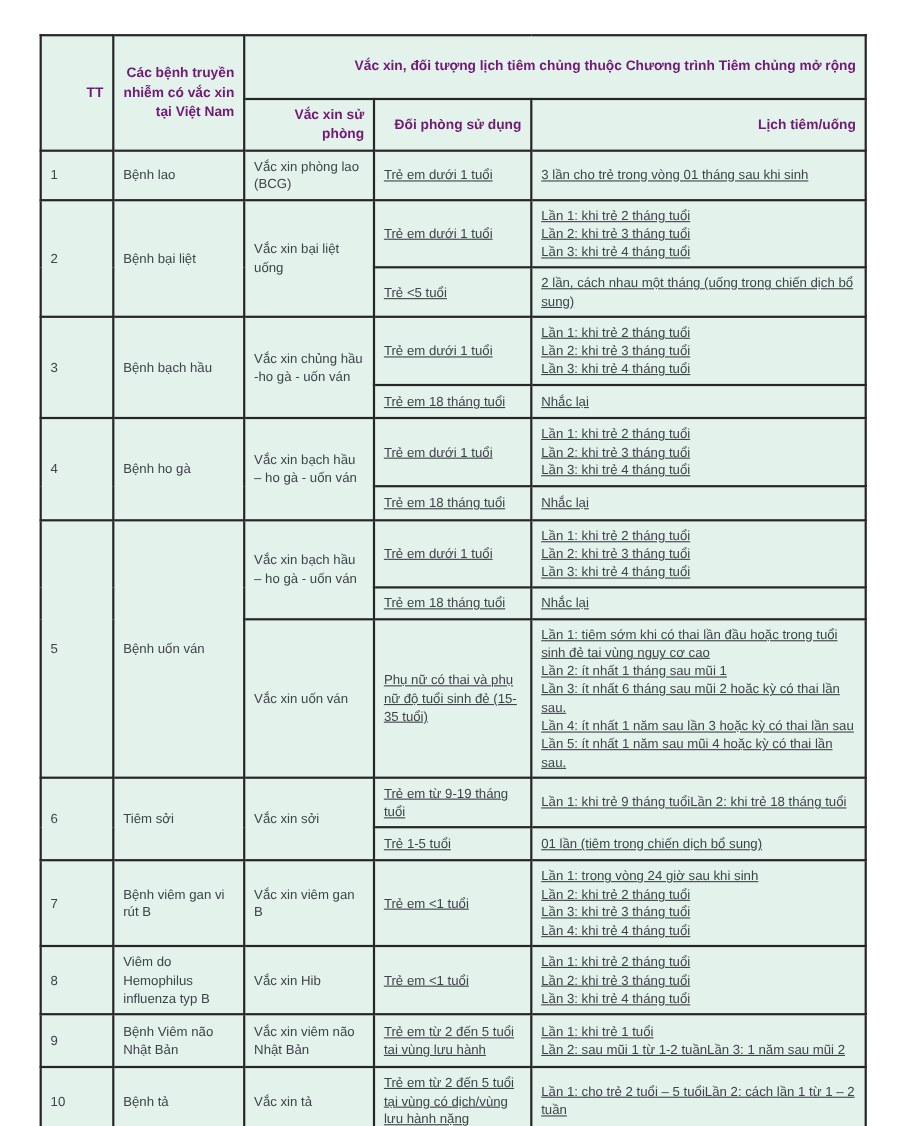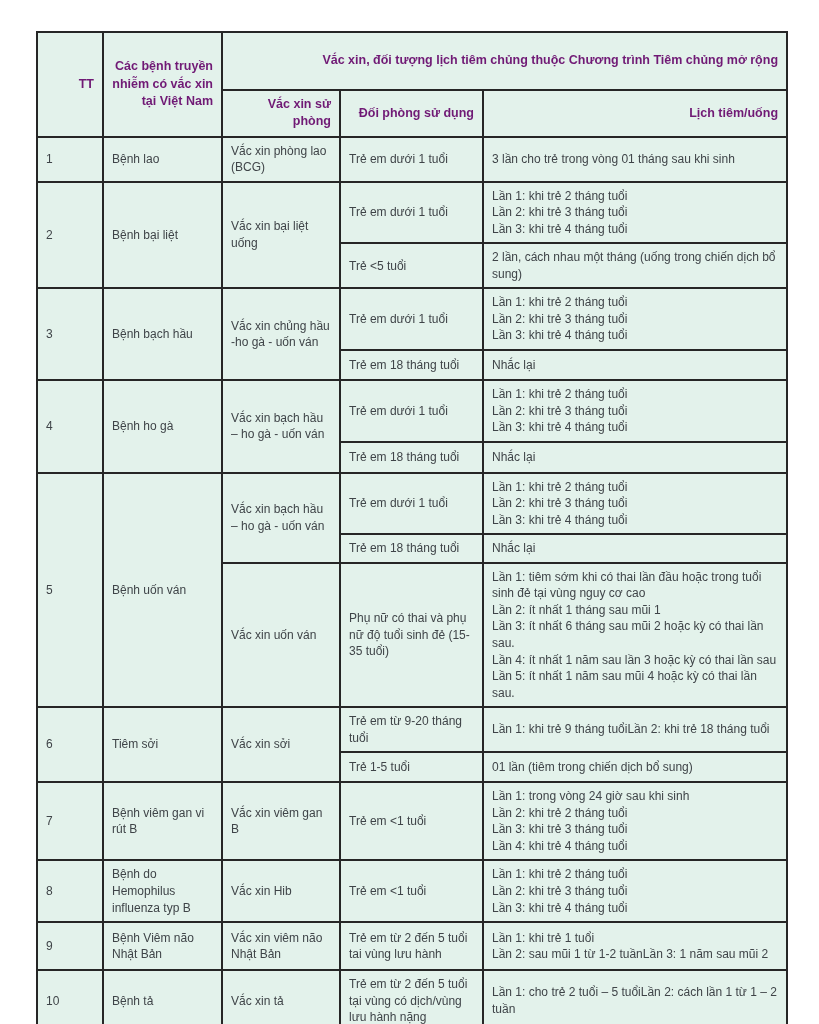--- a/index.html
+++ b/index.html
@@ -41,21 +41,21 @@
     color: #701a75;
     font-size: 12.5px;
   }
   th.program-head { font-size: 13.5px; }
   col.c1 { width: 66px; }
   col.c2 { width: 119px; }
   col.c3 { width: 118px; }
   col.c4 { width: 143px; }
   col.c5 { width: 304px; }
   td.tt { text-align: center; }
-  td.schedule, td.target { white-space: pre-line; }
+  td.schedule, td.target { white-space: pre-line; text-decoration: underline; }
 </style>
 </head>
 <body>
 
 <div class="page">
 
   <table class="vax">
     <colgroup>
       <col class="c1">
         <col class="c2">
@@ -149,42 +149,42 @@
 Lần 2: ít nhất 1 tháng sau mũi 1
 Lần 3: ít nhất 6 tháng sau mũi 2 hoặc kỳ có thai lần sau.
 Lần 4: ít nhất 1 năm sau lần 3 hoặc kỳ có thai lần sau
 Lần 5: ít nhất 1 năm sau mũi 4 hoặc kỳ có thai lần sau.</td>
       </tr>
 
       <tr style="height:40px">
         <td class="tt" rowspan="2">6</td>
         <td rowspan="2">Tiêm sởi</td>
         <td rowspan="2">Vắc xin sởi</td>
-        <td class="target">Trẻ em từ 9-20 tháng tuổi</td>
+        <td class="target">Trẻ em từ 9-19 tháng tuổi</td>
         <td class="schedule">Lần 1: khi trẻ 9 tháng tuổiLần 2: khi trẻ 18 tháng tuổi</td>
       </tr>
       <tr style="height:30px">
         <td class="target">Trẻ 1-5 tuổi</td>
         <td class="schedule">01 lần (tiêm trong chiến dịch bổ sung)</td>
       </tr>
 
       <tr style="height:70px">
         <td class="tt">7</td>
         <td>Bệnh viêm gan vi rút B</td>
         <td>Vắc xin viêm gan B</td>
         <td class="target">Trẻ em &lt;1 tuổi</td>
         <td class="schedule">Lần 1: trong vòng 24 giờ sau khi sinh
 Lần 2: khi trẻ 2 tháng tuổi
 Lần 3: khi trẻ 3 tháng tuổi
 Lần 4: khi trẻ 4 tháng tuổi</td>
       </tr>
 
       <tr style="height:52px">
         <td class="tt">8</td>
-        <td>Bệnh do Hemophilus influenza typ B</td>
+        <td>Viêm do Hemophilus influenza typ B</td>
         <td>Vắc xin Hib</td>
         <td class="target">Trẻ em &lt;1 tuổi</td>
         <td class="schedule">Lần 1: khi trẻ 2 tháng tuổi
 Lần 2: khi trẻ 3 tháng tuổi
 Lần 3: khi trẻ 4 tháng tuổi</td>
       </tr>
 
       <tr style="height:48px">
         <td class="tt">9</td>
         <td>Bệnh Viêm não Nhật Bản</td>

